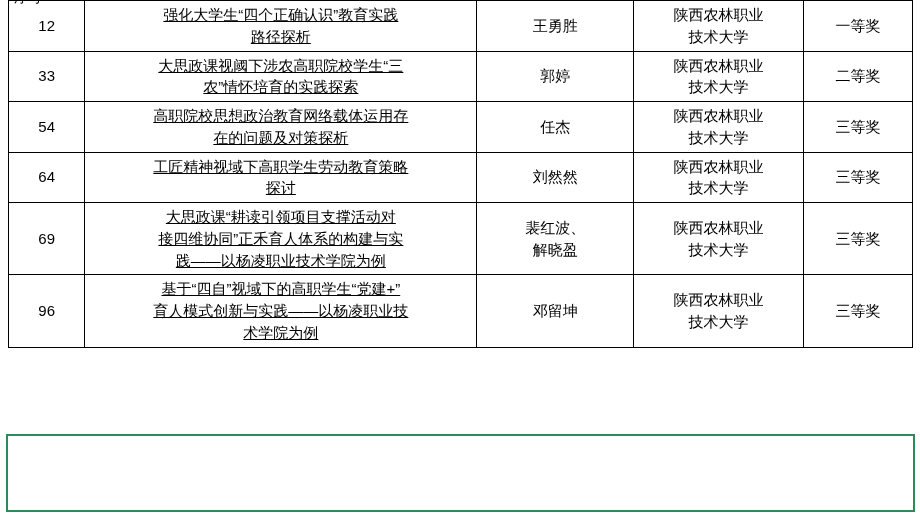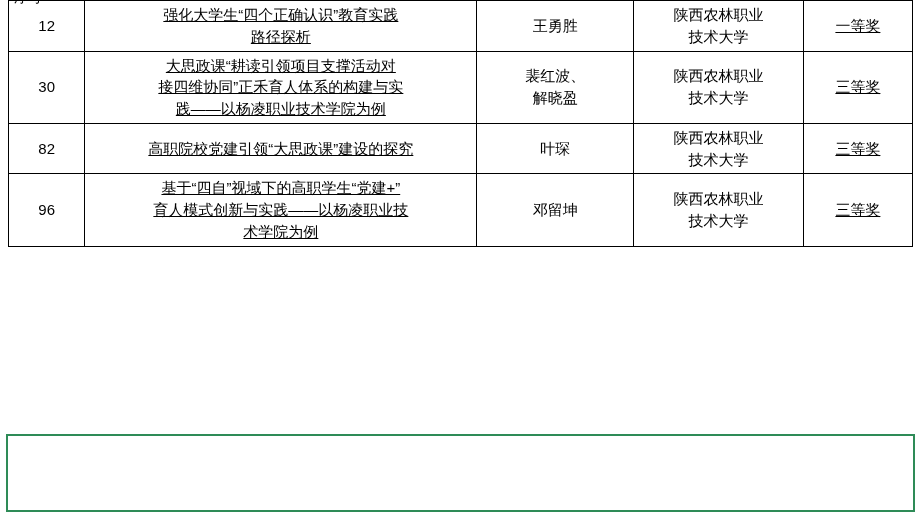--- a/index.html
+++ b/index.html
@@ -45,21 +45,21 @@
     font-size: 14.5px;
     padding-left: 10px;
     padding-right: 10px;
     text-decoration: underline;
   }
   .cell-num {
     font-size: 15px;
   }
   .cell-author { font-size: 15px; }
   .cell-org { font-size: 14.5px; }
-  .cell-prize { font-size: 14.5px; text-decoration: underline; }
+  .cell-prize { font-size: 14.5px; }
 
   
   .header-strip {
     position: absolute;
     top: 0;
     left: 8px;
     width: 905px;
     height: 6px;
     overflow: hidden;
   }
@@ -105,34 +105,53 @@
       <tr>
         <td class="cell-num">12</td>
         <td class="cell-title two-line">强化大学生“四个正确认识”教育实践
 路径探析</td>
         <td class="cell-author two-line">王勇胜</td>
         <td class="cell-org two-line">陕西农林职业
 技术大学</td>
         <td class="cell-prize">一等奖</td>
       </tr>
       <tr>
-        <td class="cell-num">30</td>
+        <td class="cell-num">33</td>
+        <td class="cell-title two-line">大思政课视阈下涉农高职院校学生“三
+农”情怀培育的实践探索</td>
+        <td class="cell-author two-line">郭婷</td>
+        <td class="cell-org two-line">陕西农林职业
+技术大学</td>
+        <td class="cell-prize">二等奖</td>
+      </tr>
+      <tr>
+        <td class="cell-num">54</td>
+        <td class="cell-title two-line">高职院校思想政治教育网络载体运用存
+在的问题及对策探析</td>
+        <td class="cell-author two-line">任杰</td>
+        <td class="cell-org two-line">陕西农林职业
+技术大学</td>
+        <td class="cell-prize">三等奖</td>
+      </tr>
+      <tr>
+        <td class="cell-num">64</td>
+        <td class="cell-title two-line">工匠精神视域下高职学生劳动教育策略
+探讨</td>
+        <td class="cell-author two-line">刘然然</td>
+        <td class="cell-org two-line">陕西农林职业
+技术大学</td>
+        <td class="cell-prize">三等奖</td>
+      </tr>
+      <tr>
+        <td class="cell-num">69</td>
         <td class="cell-title two-line">大思政课“耕读引领项目支撑活动对
 接四维协同”正禾育人体系的构建与实
 践——以杨凌职业技术学院为例</td>
         <td class="cell-author two-line">裴红波、
 解晓盈</td>
-        <td class="cell-org two-line">陕西农林职业
-技术大学</td>
-        <td class="cell-prize">三等奖</td>
-      </tr>
-      <tr>
-        <td class="cell-num">82</td>
-        <td class="cell-title">高职院校党建引领“大思政课”建设的探究</td>
-        <td class="cell-author">叶琛</td>
         <td class="cell-org two-line">陕西农林职业
 技术大学</td>
         <td class="cell-prize">三等奖</td>
       </tr>
       <tr>
         <td class="cell-num">96</td>
         <td class="cell-title two-line">基于“四自”视域下的高职学生“党建+”
 育人模式创新与实践——以杨凌职业技
 术学院为例</td>
         <td class="cell-author">邓留坤</td>

